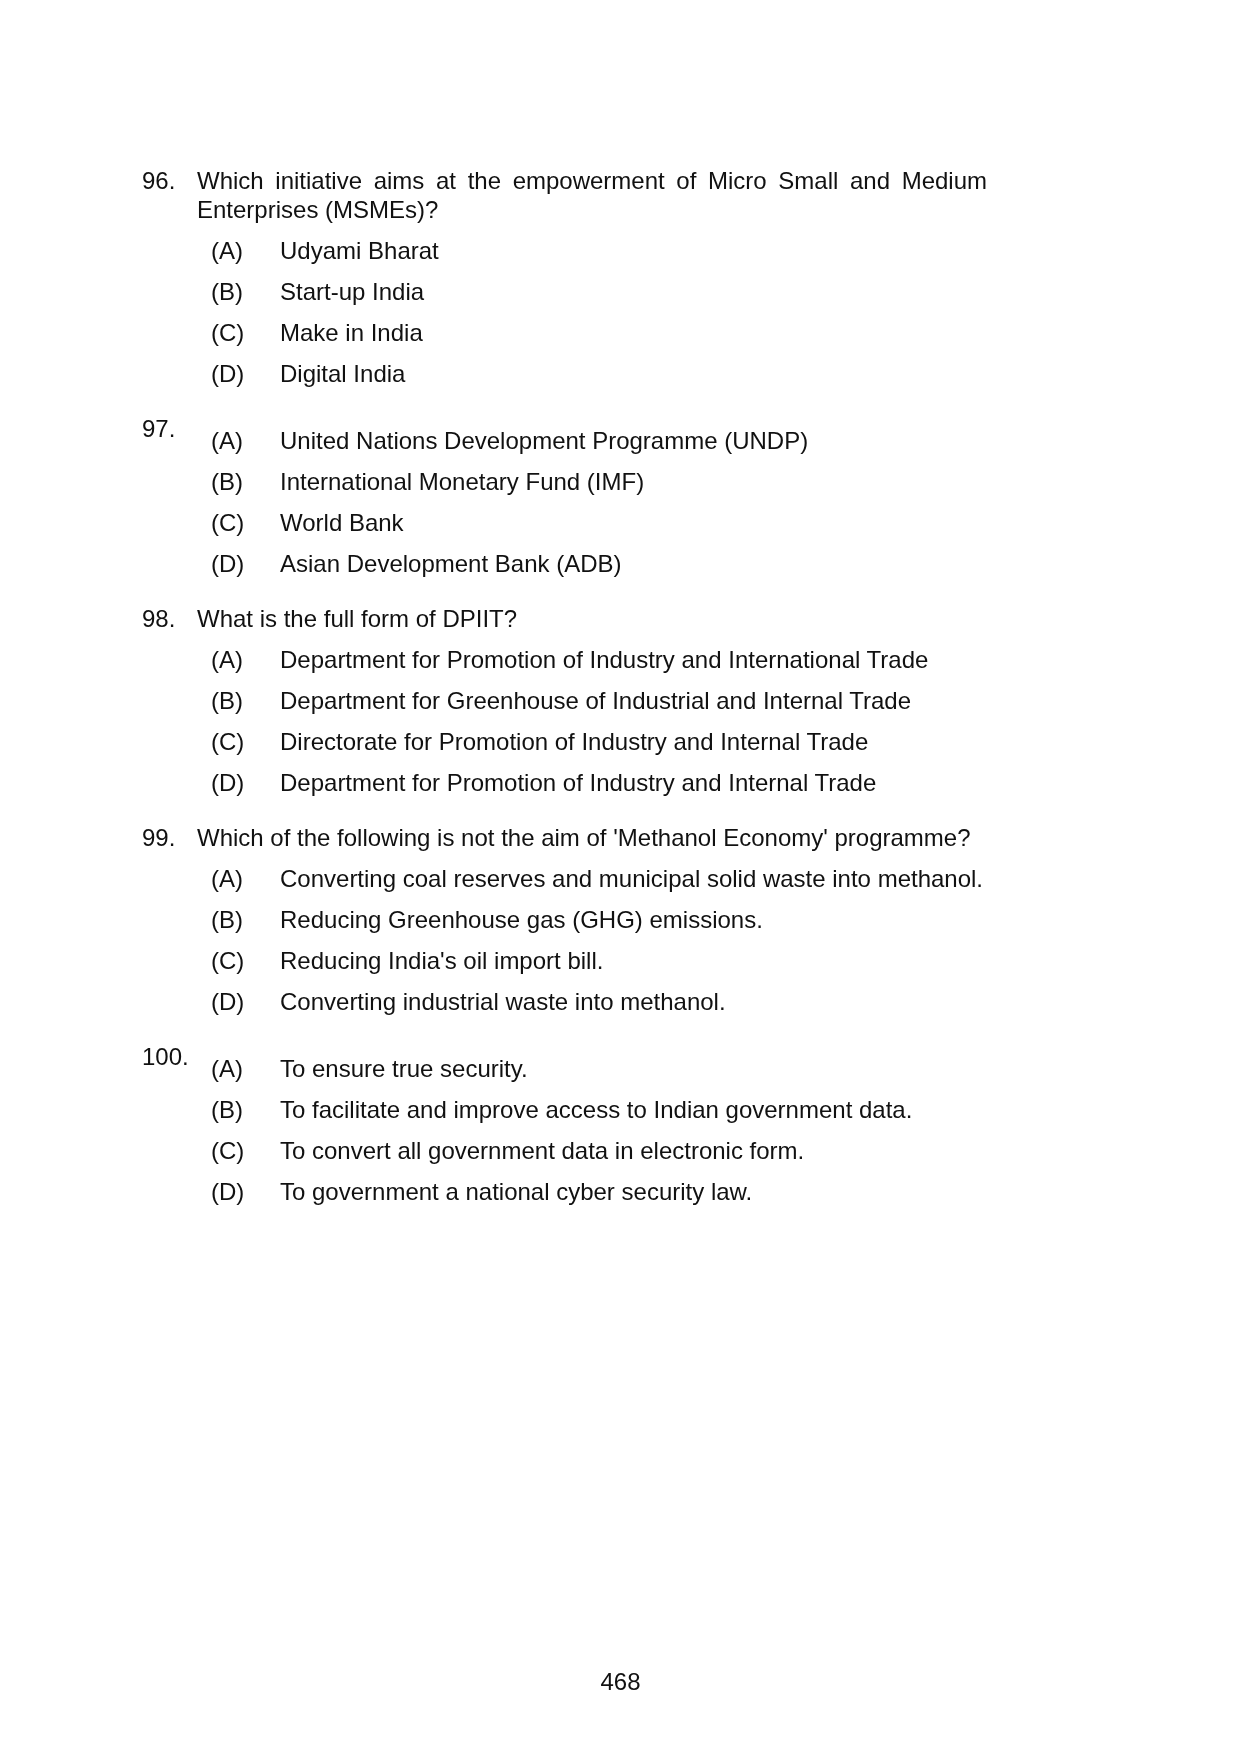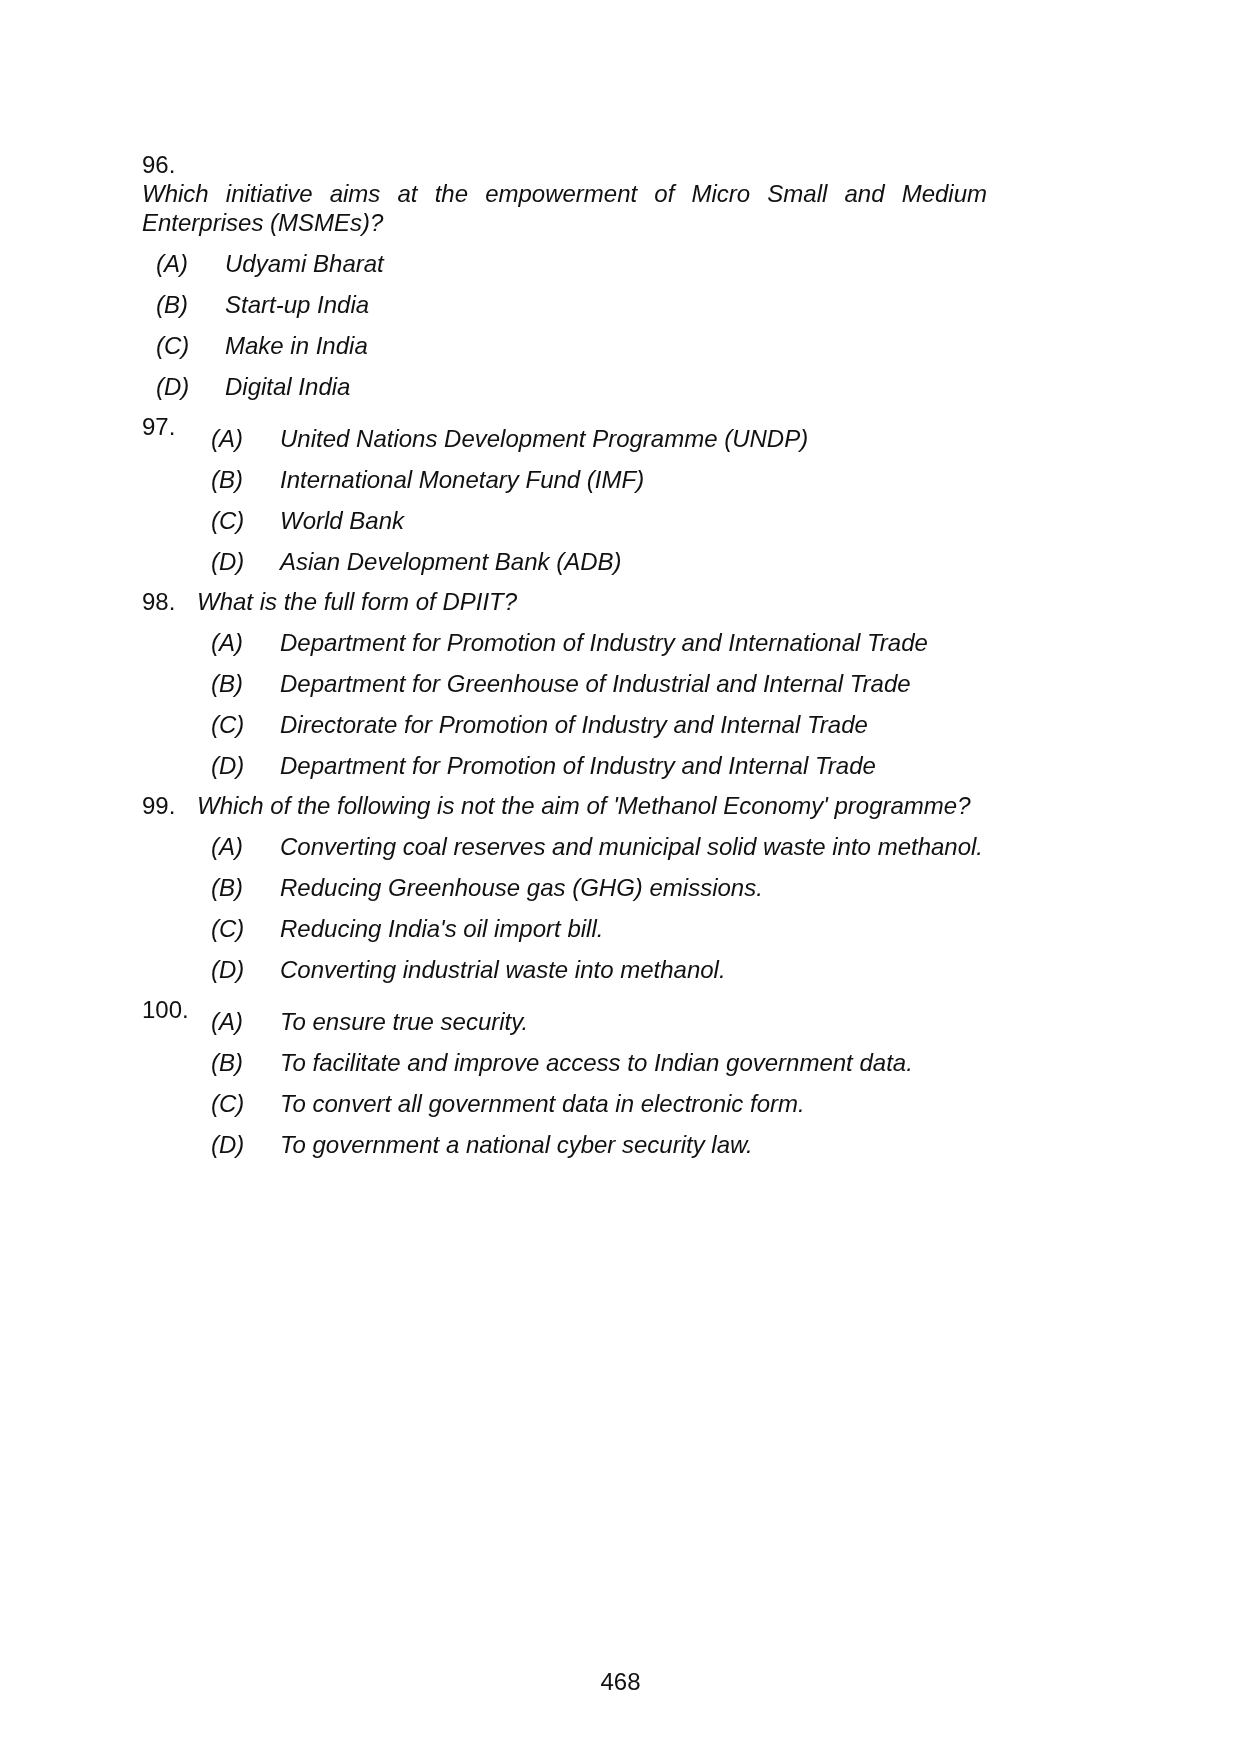--- a/index.html
+++ b/index.html
@@ -20,34 +20,32 @@
   }
   .content {
     position: absolute;
     top: 150px;
     left: 142px;
     width: 845px;
   }
   .question {
     display: flex;
     align-items: flex-start;
-    margin-top: 11px;
+    margin-top: 26px;
   }
   .question:first-child {
-    margin-top: 0;
-    flex-direction: column;
+    margin-top: 16px;
   }
   .q-num {
     flex: none;
     width: 55px;
   }
   .q-body {
     flex: 1;
     min-width: 0;
-    font-style: italic;
   }
   .q-text {
     text-align: justify;
   }
   .options {
     margin-left: 14px;
   }
   .option {
     display: flex;
     align-items: flex-start;

